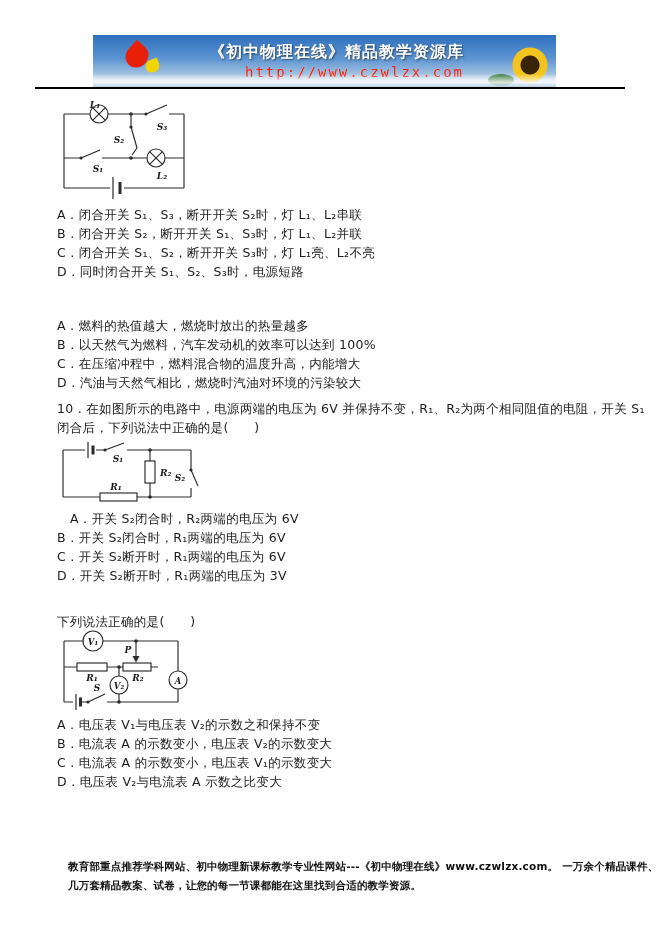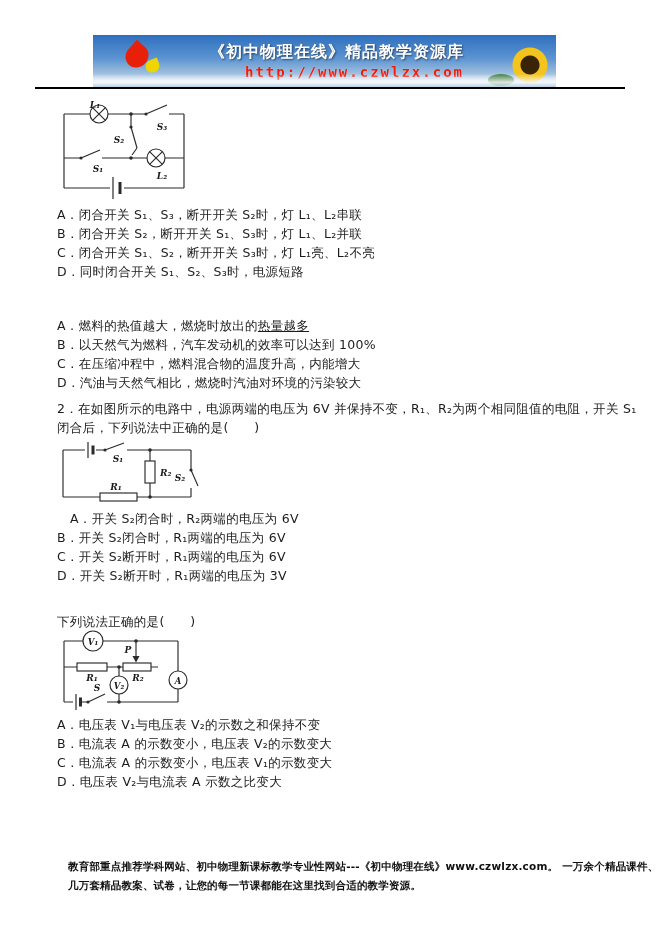--- a/index.html
+++ b/index.html
@@ -1,31 +1,31 @@
 <!DOCTYPE html>
 <html><head>
 <meta charset="utf-8">
 <style>
   html,body{margin:0;padding:0;background:#fff;}
   .page{position:relative;width:661px;height:936px;background:#ffffff;overflow:hidden;
         font-family:"DejaVu Sans",sans-serif;color:#1c1c1c;padding-left:46px;}
   .txt{position:absolute;font-size:12.5px;line-height:19px;letter-spacing:.3px;white-space:pre;}
-  .ul{text-decoration:underline;margin-top:8px;}
+  .ul{margin-top:8px;}
   
   .banner{position:absolute;left:93px;top:35px;width:463px;height:53px;overflow:hidden;
           background:linear-gradient(180deg,#2e6fbe 0%,#5d95d2 45%,#9dbede 72%,#cfe0ef 86%,#8fb4d8 100%);}
   .cloud{position:absolute;left:0;bottom:0;width:100%;height:14px;
          background:linear-gradient(180deg,rgba(255,255,255,0),rgba(255,255,255,.8) 60%,rgba(180,205,228,.7));}
   .flame-red{position:absolute;left:33px;top:9px;width:22px;height:24px;border-radius:0 50% 50% 50%;
              transform:rotate(42deg);background:#e8200a;}
   .flame-yellow{position:absolute;left:53px;top:24px;width:13px;height:14px;border-radius:0 50% 50% 50%;
                 transform:rotate(70deg);background:#f0d505;}
   .banner-title{position:absolute;left:116px;top:7px;color:#ffffff;font-weight:bold;font-size:16px;
                 letter-spacing:1px;text-shadow:1px 1px 2px rgba(0,0,0,.55);white-space:pre;}
-  .banner-url{position:absolute;left:152px;top:29px;color:#f01808;font-weight:bold;font-size:14px;
+  .banner-url{position:absolute;left:152px;top:29px;color:#f01808;font-weight:normal;font-size:14px;
               font-family:"DejaVu Sans Mono",monospace;letter-spacing:2px;text-shadow:0 0 1px rgba(255,255,255,.6);white-space:pre;}
   .sunflower{position:absolute;right:5px;top:9px;width:42px;height:42px;border-radius:50%;
              background:radial-gradient(circle at 50% 50%,#3a2408 0 9px,#f2c41d 10px 17px,rgba(242,196,29,0) 18px);}
   .leaf{position:absolute;right:42px;bottom:2px;width:26px;height:12px;border-radius:50%;
         background:rgba(45,115,45,.85);}
   .rule{position:absolute;left:35px;top:87px;width:590px;height:2px;background:#000;}
   
   .circ{position:absolute;}
   .circ path,.circ line,.circ polyline,.circ circle.comp,.circ rect{stroke:#2a2a2a;stroke-width:1.15;fill:none;}
   .circ rect{fill:#ffffff;}
@@ -101,21 +101,21 @@
   <div class="txt" style="left:57px;top:205px">A．闭合开关 S₁、S₃，断开开关 S₂时，灯 L₁、L₂串联</div>
   <div class="txt" style="left:57px;top:224px">B．闭合开关 S₂，断开开关 S₁、S₃时，灯 L₁、L₂并联</div>
   <div class="txt" style="left:57px;top:243px">C．闭合开关 S₁、S₂，断开开关 S₃时，灯 L₁亮、L₂不亮</div>
   <div class="txt" style="left:57px;top:262px">D．同时闭合开关 S₁、S₂、S₃时，电源短路</div>
 
   <div class="txt" style="left:57px;top:316px"><span>A．燃料的热值越大，燃烧时放出的</span><span class="ul">热量越多</span></div>
   <div class="txt" style="left:57px;top:335px">B．以天然气为燃料，汽车发动机的效率可以达到 100%</div>
   <div class="txt" style="left:57px;top:354px">C．在压缩冲程中，燃料混合物的温度升高，内能增大</div>
   <div class="txt" style="left:57px;top:373px">D．汽油与天然气相比，燃烧时汽油对环境的污染较大</div>
 
-  <div class="txt" style="left:57px;top:399px">2．在如图所示的电路中，电源两端的电压为 6V 并保持不变，R₁、R₂为两个相同阻值的电阻，开关 S₁</div>
+  <div class="txt" style="left:57px;top:399px">10．在如图所示的电路中，电源两端的电压为 6V 并保持不变，R₁、R₂为两个相同阻值的电阻，开关 S₁</div>
   <div class="txt" style="left:57px;top:418px">闭合后，下列说法中正确的是(      )</div>
 
   <svg class="circ" style="left:60px;top:441px" width="140" height="66" viewBox="0 0 140 66">
     <g>
       <path d="M3,9 V56 M131,9 V29 M131,47 V56"></path>
       <path d="M3,9 H25 M36,9 H45 M67,9 H131"></path>
       <path d="M3,56 H40 M77,56 H131"></path>
       <path d="M90,9 V20 M90,42 V56"></path>
     </g>
     <g>

